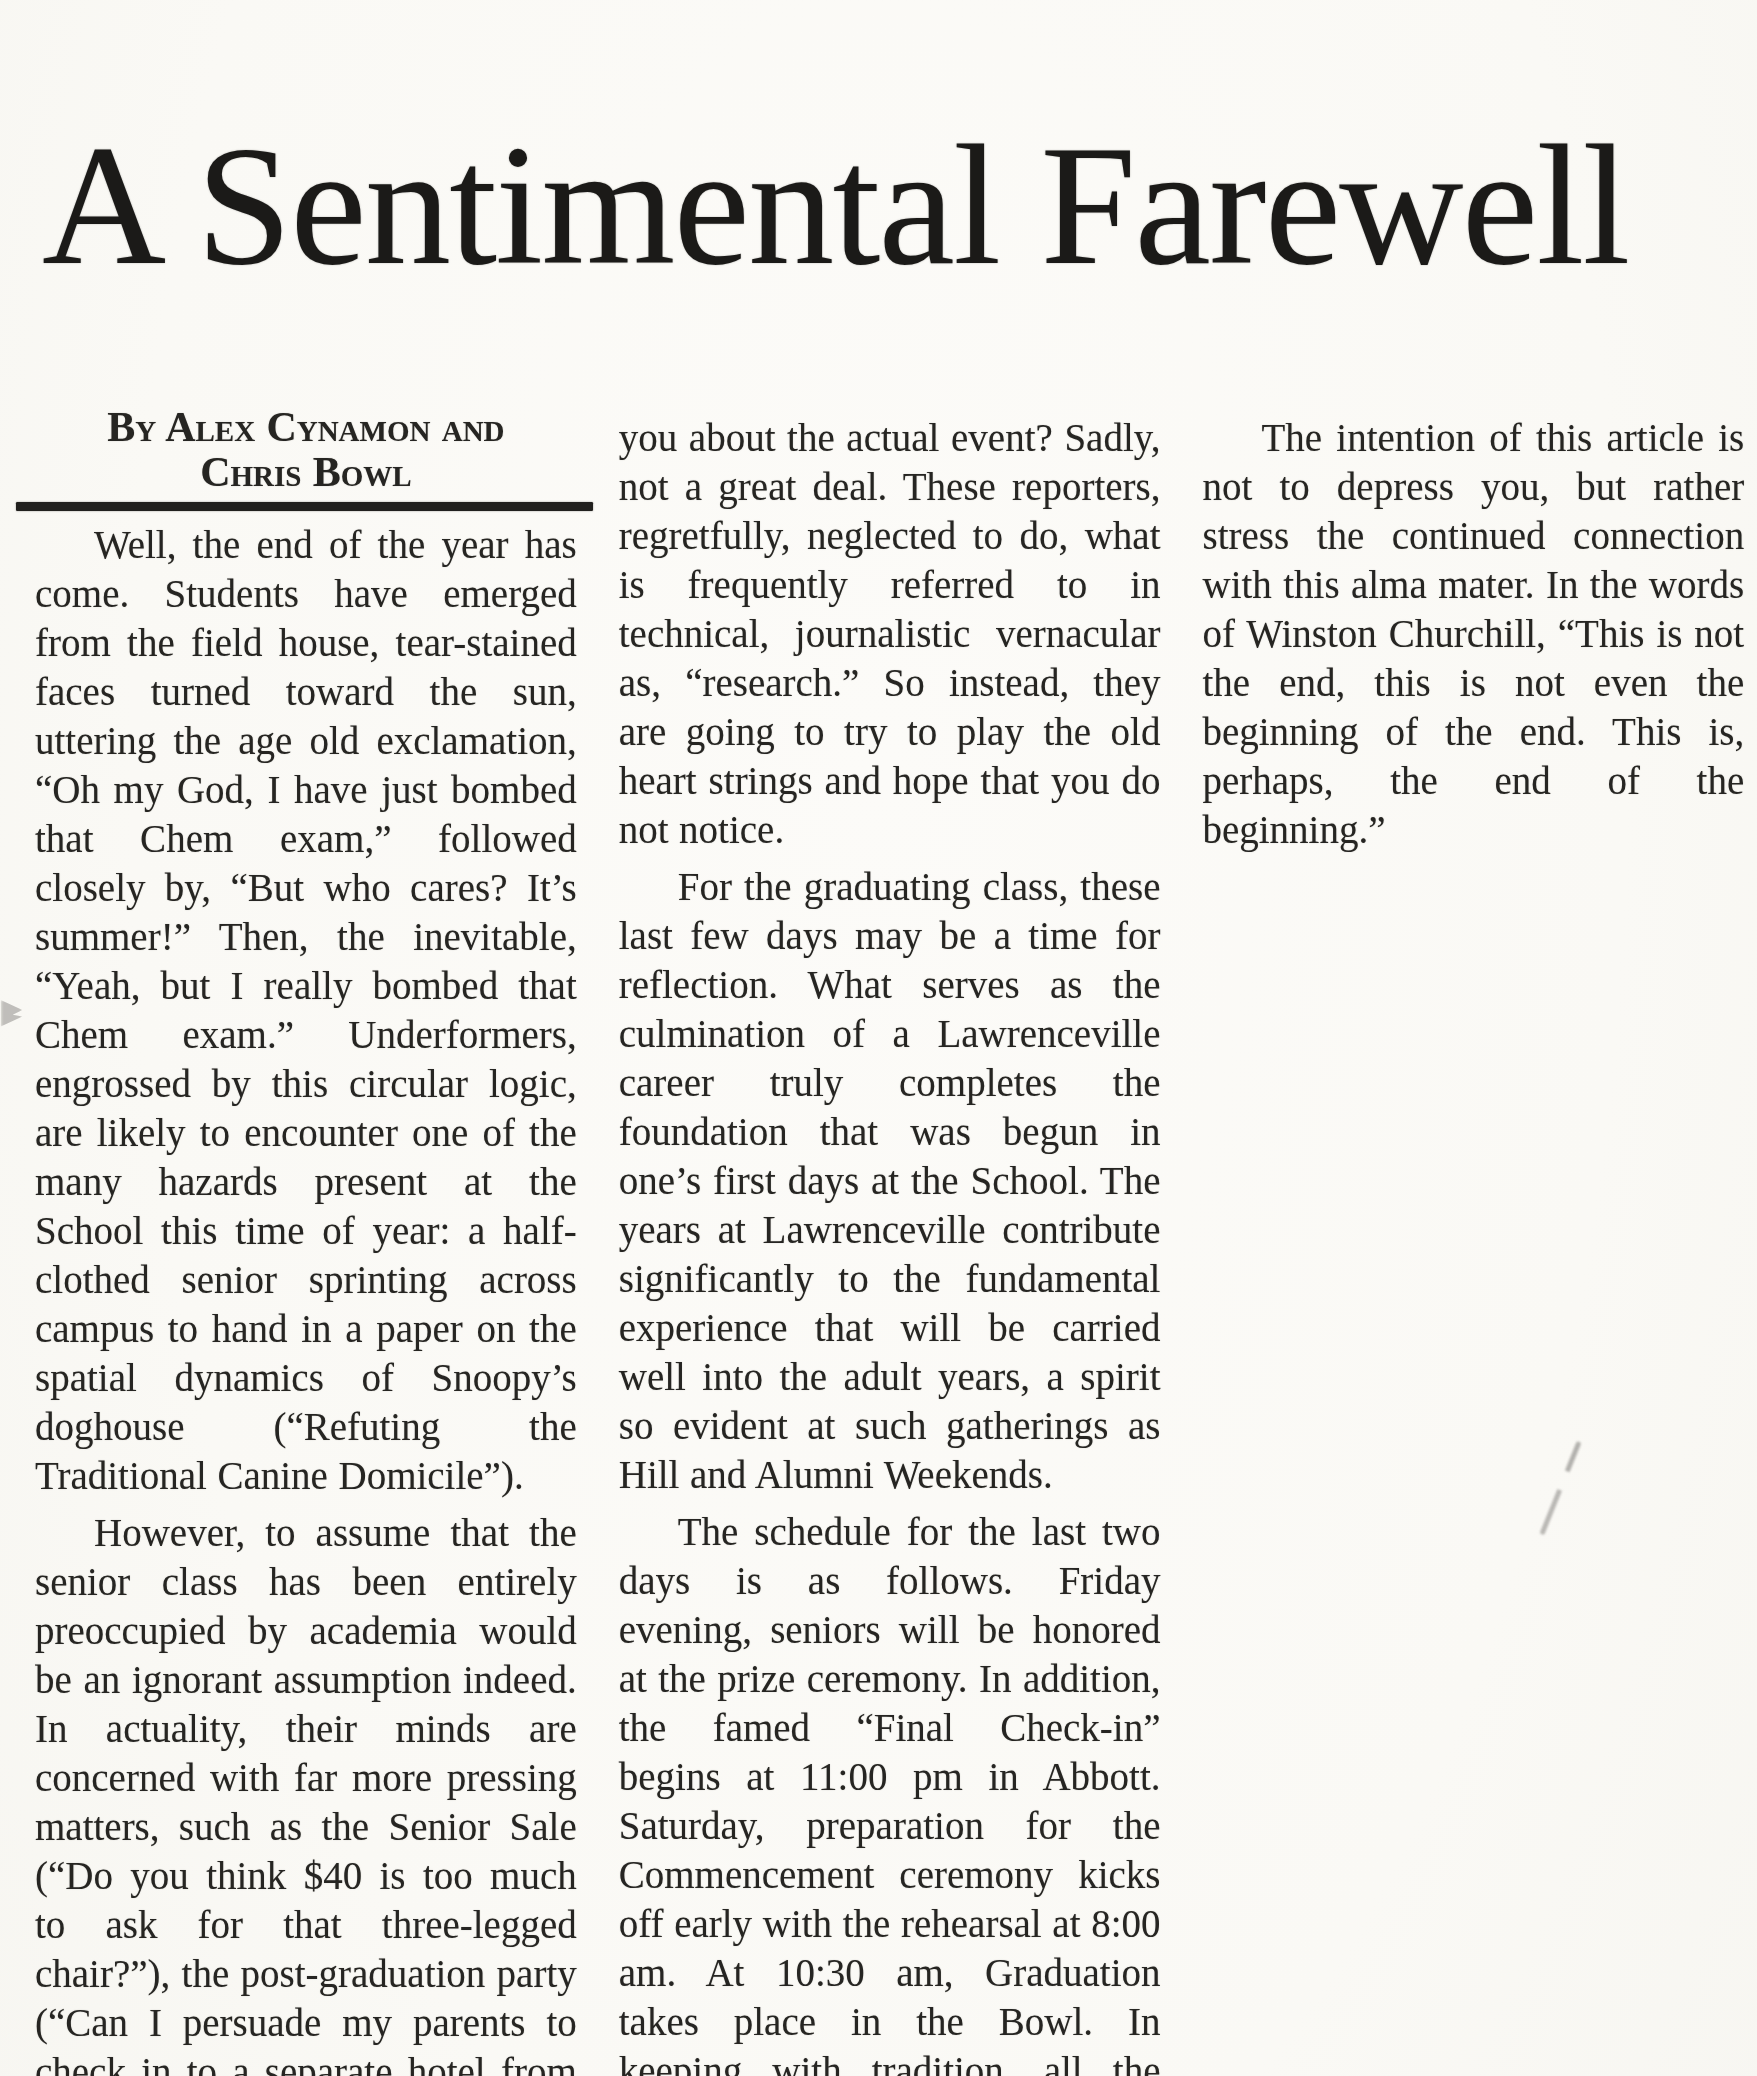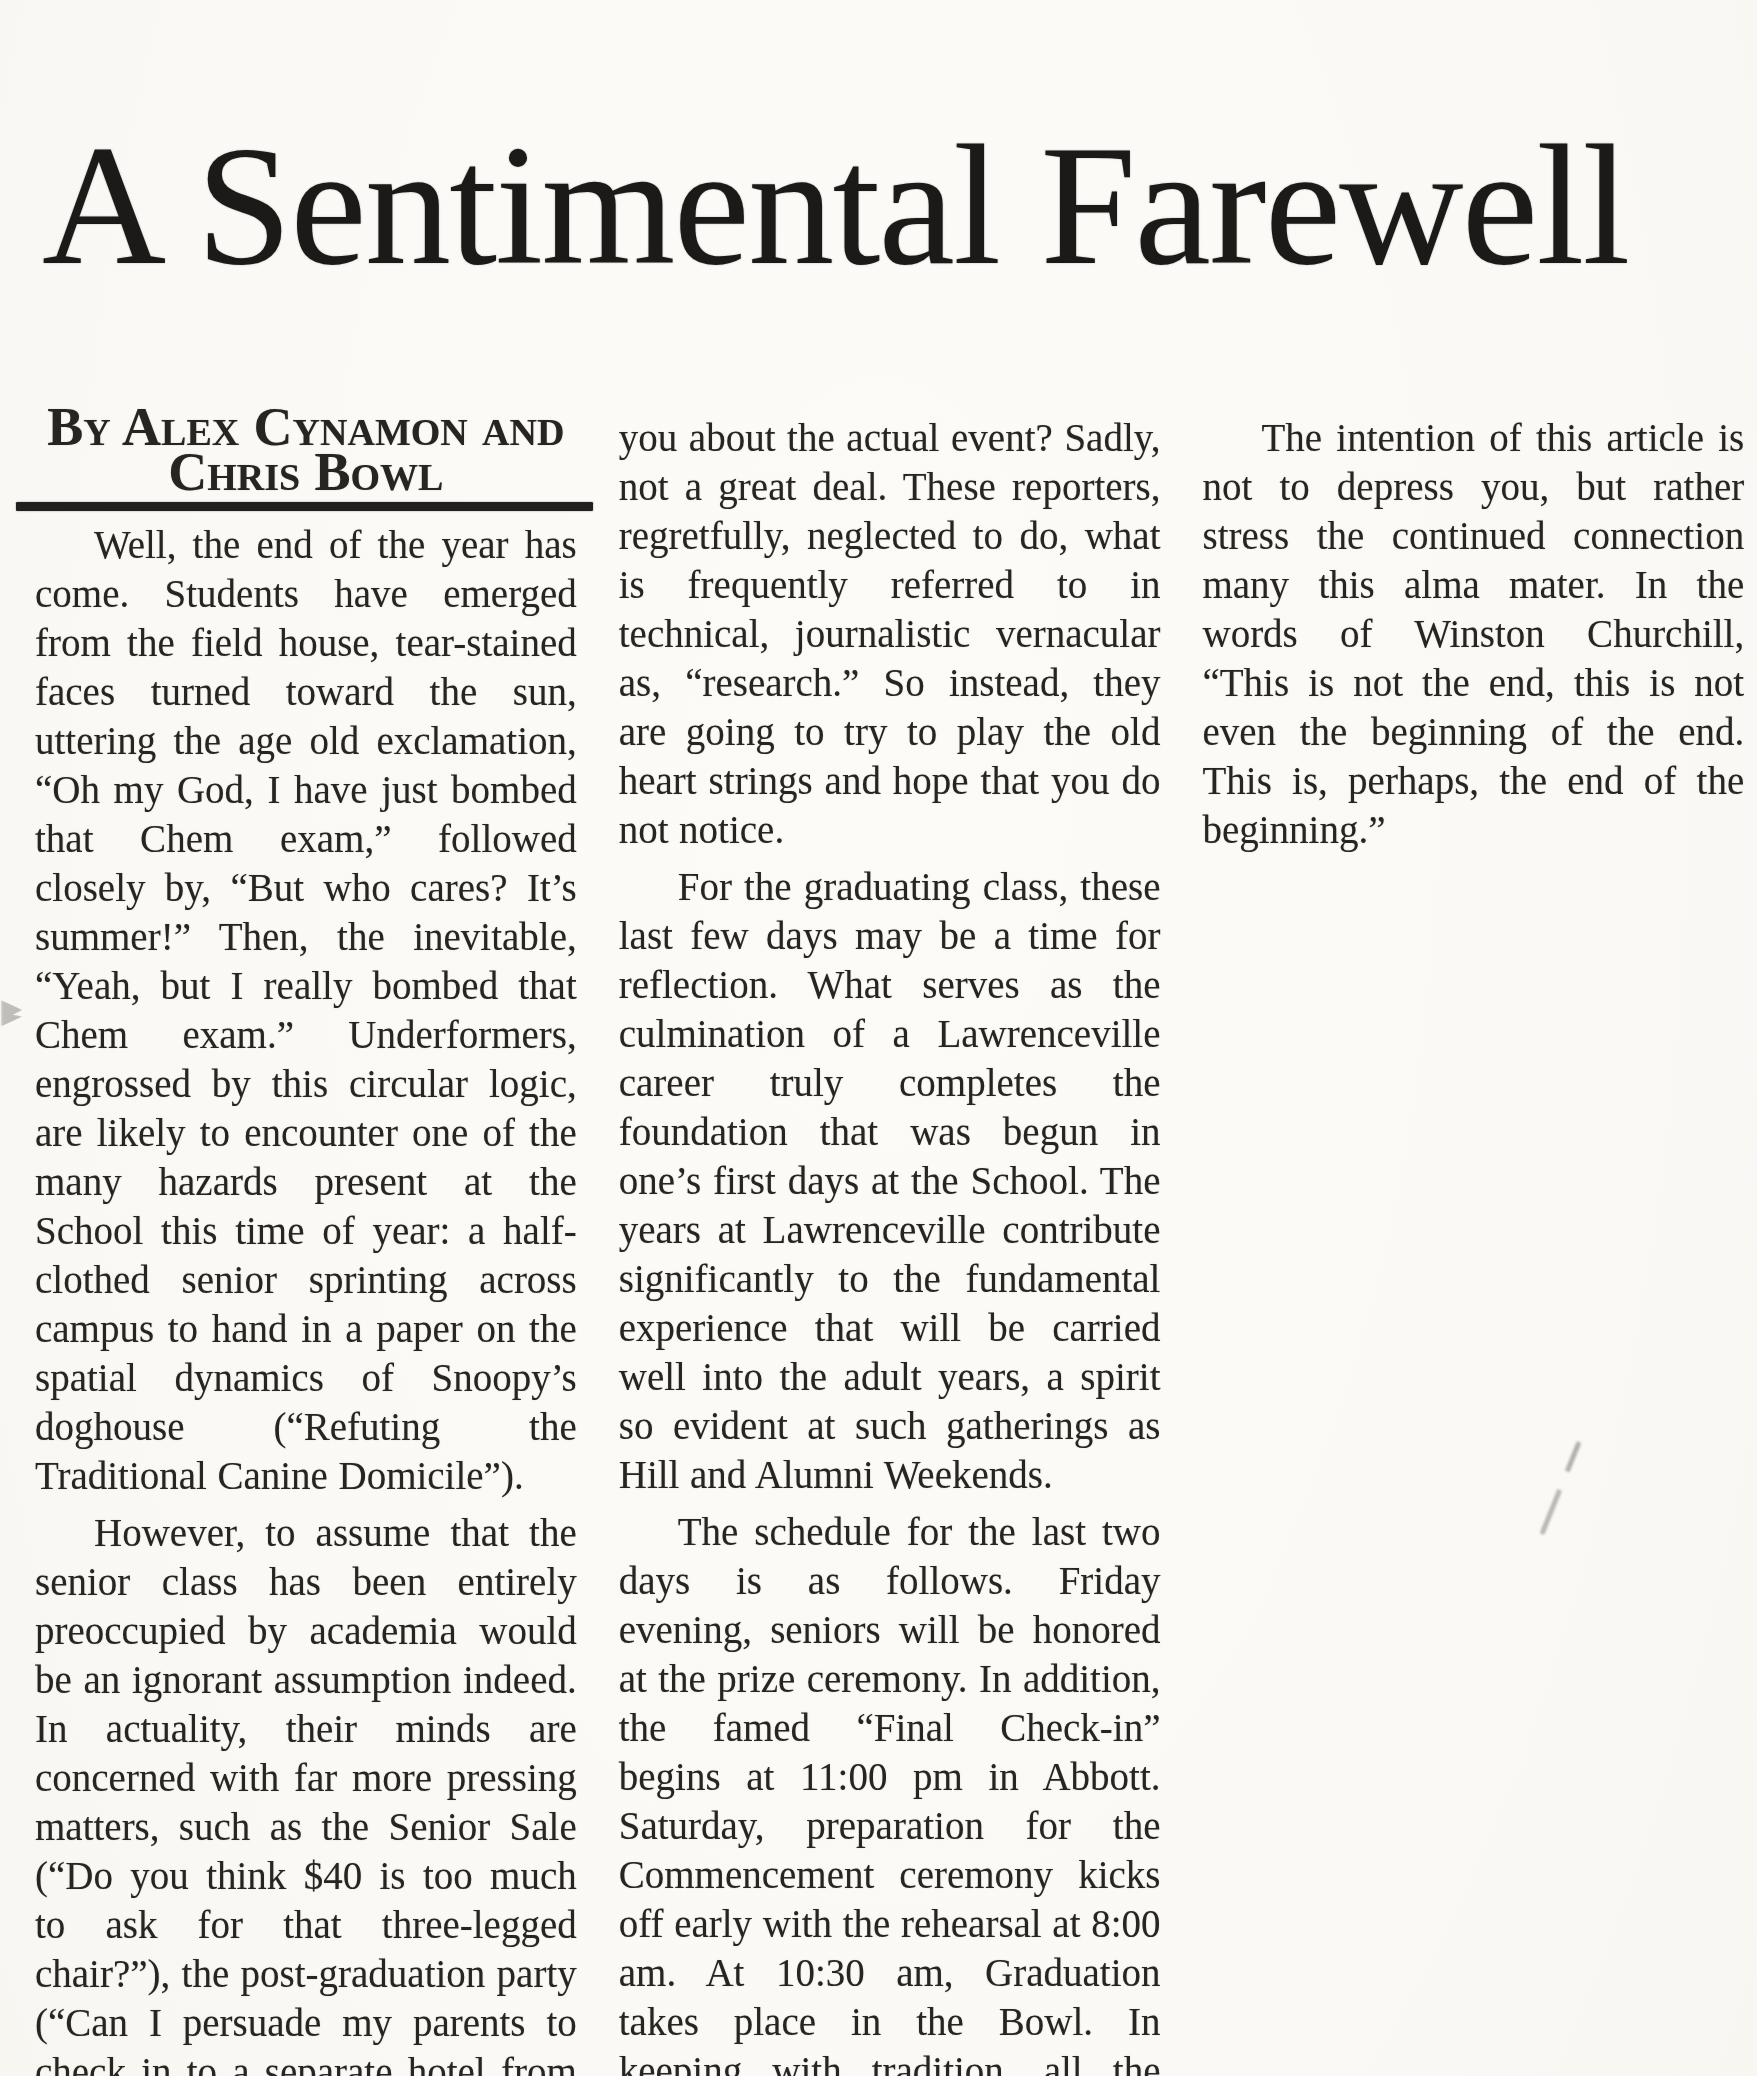--- a/index.html
+++ b/index.html
@@ -40,21 +40,21 @@
     text-align: justify;
     word-spacing: 0.8px;
     text-shadow: 0 0 1.2px rgba(40,38,34,0.28);
   }
   .col p { margin: 8px; }
   p.indent { text-indent: 59px; }
   .byline {
     text-align: center;
     font-weight: bold;
     font-variant: small-caps;
-    font-size: 54px;
+    font-size: 42px;
     line-height: 45px;
     text-shadow: 0 0 1.2px rgba(40,38,34,0.3);
   }
   .byline-rule {
     height: 9px;
     background: #21201e;
     margin: 7.5px -8.3px 9px -10.8px;
     border-radius: 1.2px;
     box-shadow: 0 0 1.7px rgba(30,28,25,0.5);
   }
@@ -105,21 +105,21 @@
     </div>
 
     <div class="col">
       <p>you about the actual event? Sadly, not a great deal. These reporters, regretfully, neglected to do, what is frequently referred to in technical, journalistic vernacular as, “research.” So instead, they are going to try to play the old heart strings and hope that you do not notice.</p>
       <p class="indent">For the graduating class, these last few days may be a time for reflection. What serves as the culmination of a Lawrenceville career truly completes the foundation that was begun in one’s first days at the School. The years at Lawrenceville contribute significantly to the fundamental experience that will be carried well into the adult years, a spirit so evident at such gatherings as Hill and Alumni Weekends.</p>
       <p class="indent">The schedule for the last two days is as follows. Friday evening, seniors will be honored at the prize ceremony. In addition, the famed “Final Check-in” begins at 11:00 pm in Abbott. Saturday, preparation for the Commencement ceremony kicks off early with the rehearsal at 8:00 am. At 10:30 am, Graduation takes place in the Bowl. In keeping with tradition, all the speakers will be from the School. Valedictorian Apurna Kesarwala will speak, as will Headmaster Philip Jordan.</p>
 
     </div>
 
     <div class="col">
-      <p class="indent">The intention of this article is not to depress you, but rather stress the continued connection many this alma mater. In the words of Winston Churchill, “This is not the end, this is not even the beginning of the end. This is, perhaps, the end of the beginning.”</p>
+      <p class="indent">The intention of this article is not to depress you, but rather stress the continued connection with this alma mater. In the words of Winston Churchill, “This is not the end, this is not even the beginning of the end. This is, perhaps, the end of the beginning.”</p>
     </div>
 
   </div>
 
   <div class="scan-artifact-arrow"></div>
   <div class="scan-artifact-pen-mark"></div>
 
 </div>
 
 

